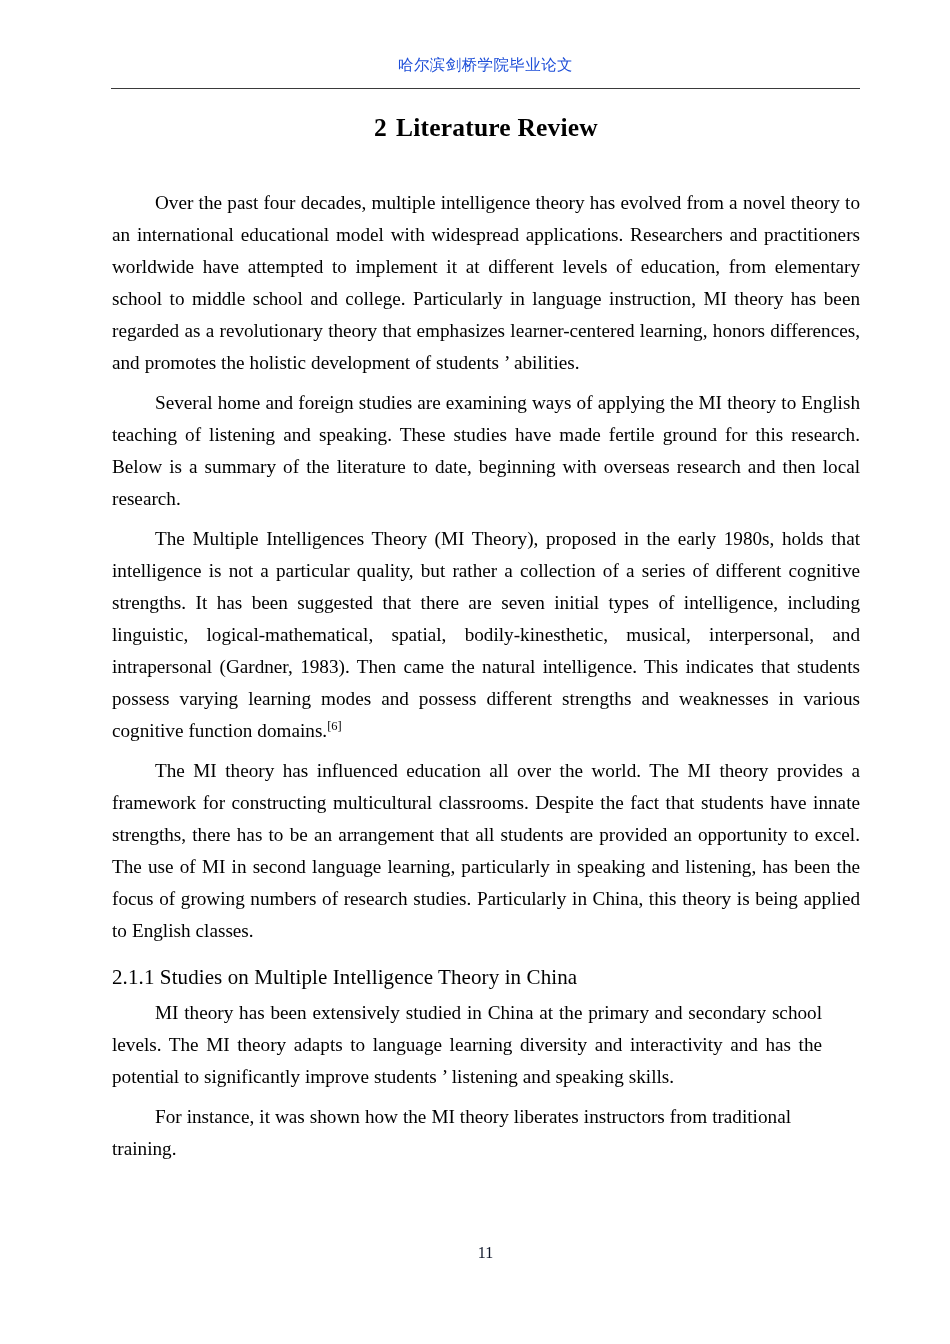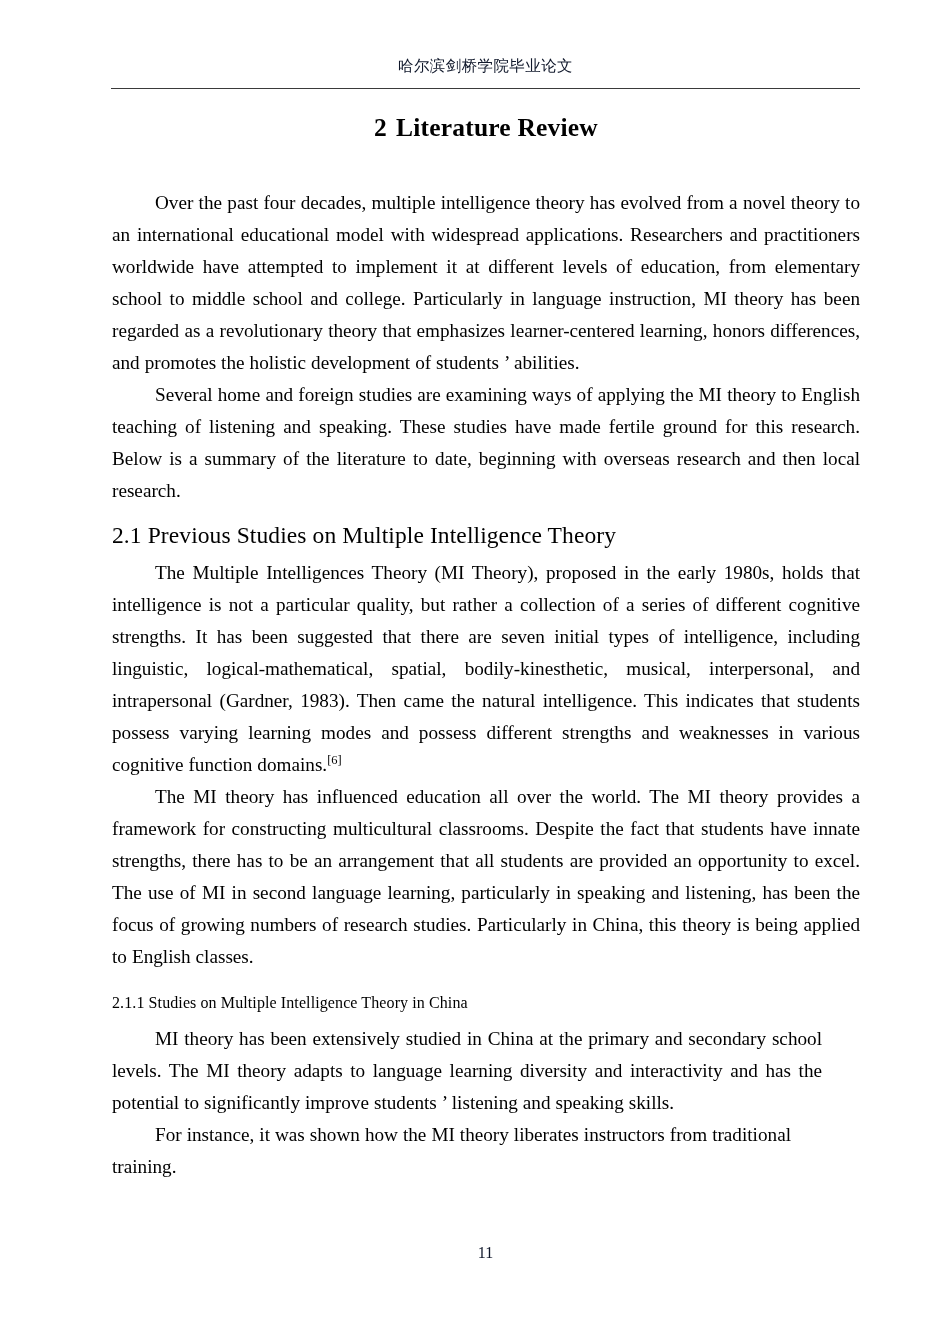--- a/index.html
+++ b/index.html
@@ -25,25 +25,25 @@
 
   
   .page-header {
     position: absolute;
     left: 111px;
     top: 56px;
     width: 749px;
     text-align: center;
   }
   .page-header .header-text {
-    font-family: Liberation Sans, sans-serif;
+    font-family: Liberation Mono, monospace;
     font-size: 15.5px;
     line-height: 20px;
     letter-spacing: 0.4px;
-    color: #0f172a;
+    color: #1d4ed8;
   }
   .header-rule {
     position: absolute;
     left: 111px;
     top: 88px;
     width: 749px;
     height: 0;
     border-top: 1.6px solid #3a3a3a;
   }
 
@@ -75,21 +75,21 @@
     text-align: justify;
     text-justify: inter-word;
     margin: 0;
     text-indent: 43px;
     word-spacing: 0.2px;
   }
   p.body.first-para {
     margin-top: 42px;
   }
   p.body + p.body {
-    margin-top: 0;
+    margin-top: 8px;
   }
 
   
   p.body.narrow {
     width: 710px;
   }
   p.body.narrow-last {
     width: 748px;
     text-align: left;
   }
@@ -98,21 +98,21 @@
   h2.section-heading,
   h3.section-heading {
     font-weight: normal;
     font-size: 23.5px;
     line-height: 32px;
     margin: 12px 0 6px 0;
     text-align: left;
     letter-spacing: 0.1px;
   }
   h3.section-heading {
-    font-size: 16px;
+    font-size: 21px;
     margin: 14px 0 4px 0;
   }
 
   
   sup.cite {
     font-size: 12.5px;
     vertical-align: super;
     line-height: 0;
   }
 
@@ -143,21 +143,20 @@
   <div class="content">
 
     <div class="chapter-title">
       <span class="num">2</span><span>Literature Review</span>
     </div>
 
     <p class="body first-para">Over the past four decades, multiple intelligence theory has evolved from a novel theory to an international educational model with widespread applications. Researchers and practitioners worldwide have attempted to implement it at different levels of education, from elementary school to middle school and college. Particularly in language instruction, MI theory has been regarded as a revolutionary theory that emphasizes learner-centered learning, honors differences, and promotes the holistic development of students ’ abilities.</p>
 
     <p class="body">Several home and foreign studies are examining ways of applying the MI theory to English teaching of listening and speaking. These studies have made fertile ground for this research. Below is a summary of the literature to date, beginning with overseas research and then local research.</p>
 
-    <h2 class="section-heading">2.1 Previous Studies on Multiple Intelligence Theory</h2>
 
     <p class="body"><span>The Multiple Intelligences Theory (MI Theory), proposed in the early 1980s, holds that intelligence is not a particular quality, but rather a collection of a series of different cognitive strengths. It has been suggested that there are seven initial types of intelligence, including linguistic,    logical-mathematical,    spatial,    bodily-kinesthetic,    musical, interpersonal,    and intrapersonal (Gardner, 1983). Then came the natural intelligence. This indicates that students possess varying learning modes and possess different strengths and weaknesses in various cognitive function domains.</span><sup class="cite">[6]</sup></p>
 
     <p class="body">The MI theory has influenced education all over the world. The MI theory provides a framework for constructing multicultural classrooms. Despite the fact that students have innate strengths, there has to be an arrangement that all students are provided an opportunity to excel. The use of MI in second language learning, particularly in speaking and listening, has been the focus of growing numbers of research studies. Particularly in China, this theory is being applied to English classes.</p>
 
     <h3 class="section-heading">2.1.1 Studies on Multiple Intelligence Theory in China</h3>
 
     <p class="body narrow">MI theory has been extensively studied in China at the primary and secondary school levels. The MI theory adapts to language learning diversity and interactivity and has the potential to significantly improve students ’ listening and speaking skills.</p>
 
     <p class="body narrow-last">For instance, it was shown how the MI theory liberates instructors from traditional training.</p>

